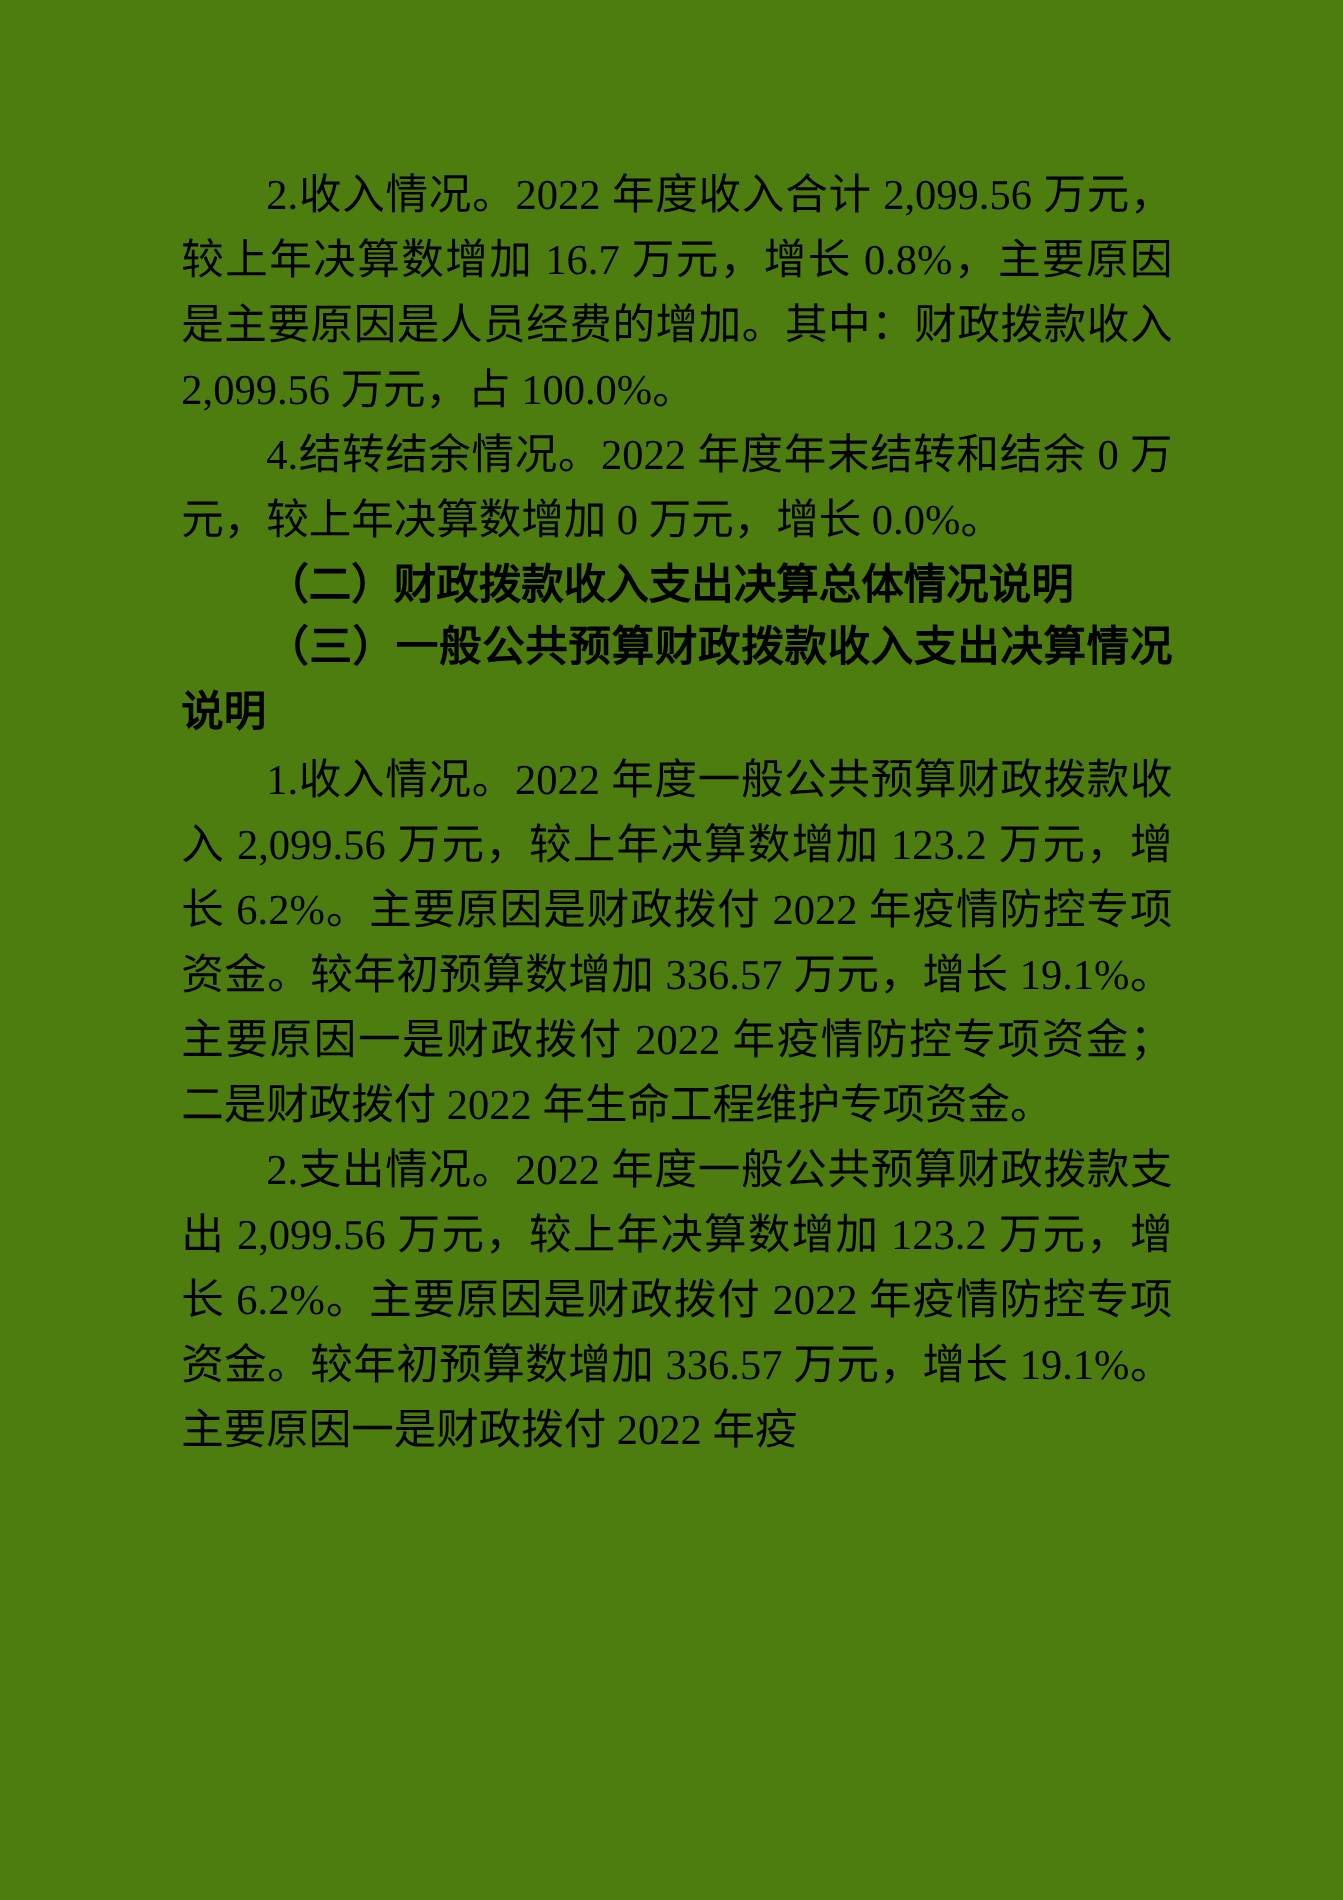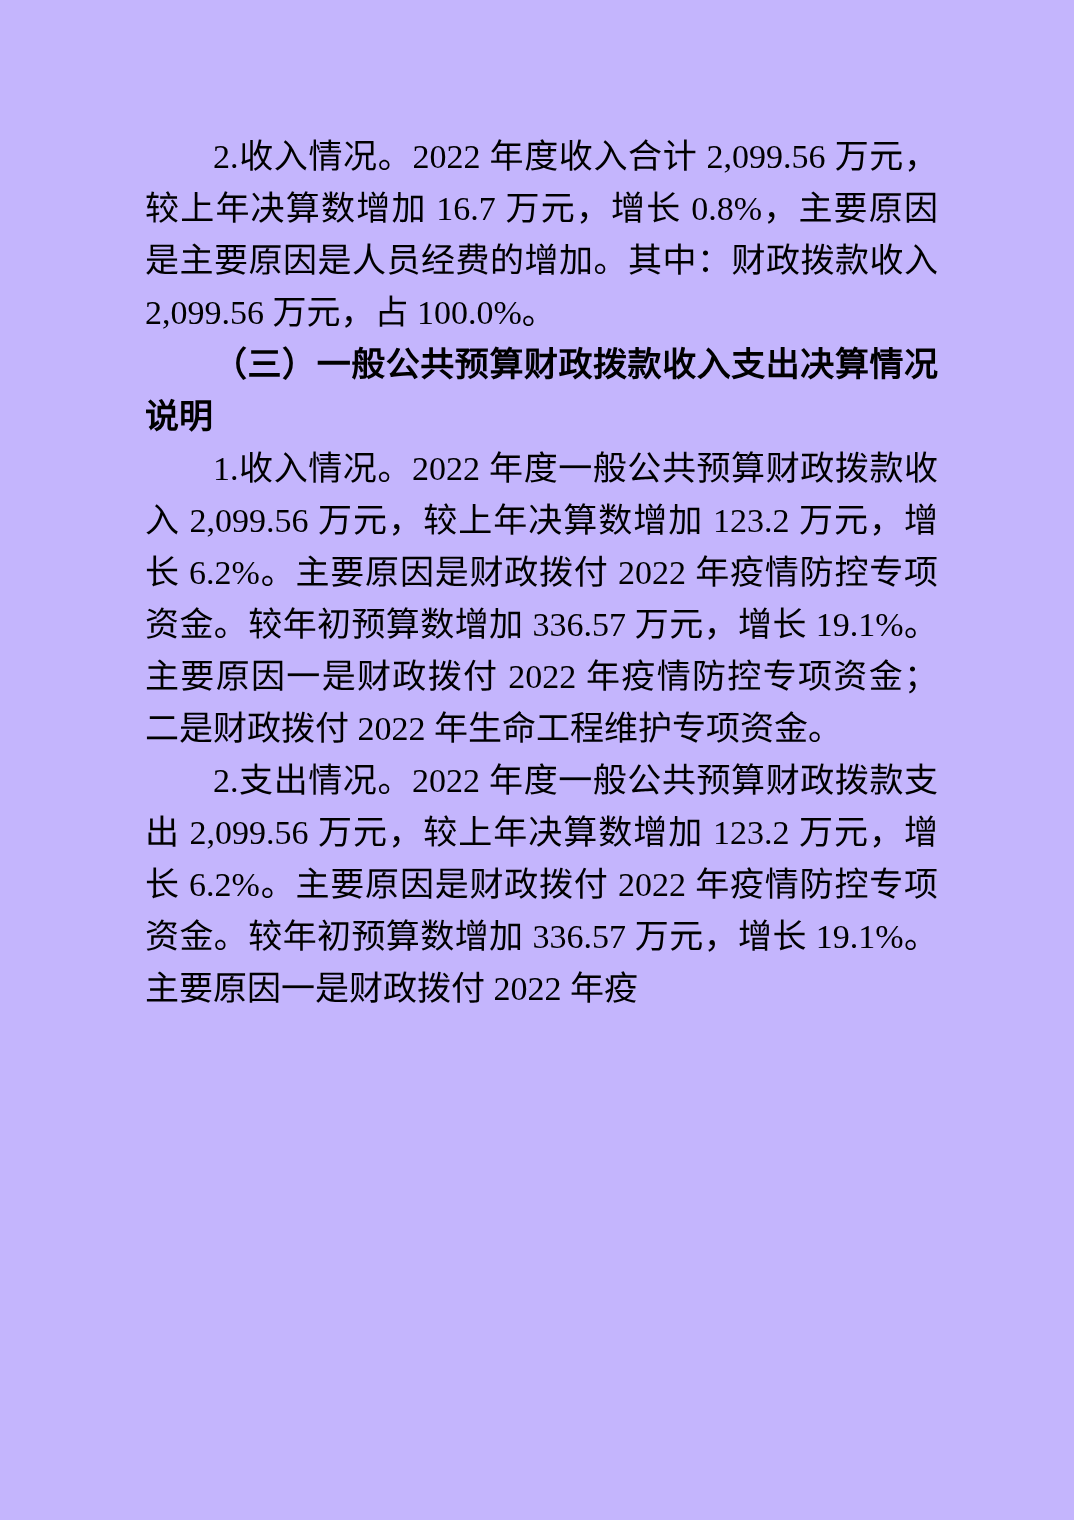--- a/index.html
+++ b/index.html
@@ -31,20 +31,22 @@
     text-indent: 2em;
     word-break: break-all;
   }
   .heading {
     font-weight: bold;
   }
 </style>
 </head>
 <body>
 
-<div class="page" style="background: #c4b5fd;">
+<div class="page" style="background: #4d7c0f;">
   <div class="content">
     <p class="para" style="color: rgb(0, 0, 0);">2.收入情况。2022 年度收入合计 2,099.56 万元，较上年决算数增加 16.7 万元，增长 0.8%，主要原因是主要原因是人员经费的增加。其中：财政拨款收入 2,099.56 万元，占 100.0%。</p>
-    <p class="para heading" style="color: rgb(0, 0, 0);">（三）一般公共预算财政拨款收入支出决算情况说明</p>
+    <p class="para" style="color: rgb(0, 0, 0);">4.结转结余情况。2022 年度年末结转和结余 0 万元，较上年决算数增加 0 万元，增长 0.0%。</p>
+    <p class="para heading" style="color: rgb(0, 0, 0);">（二）财政拨款收入支出决算总体情况说明</p>
+    <p class="para heading" style="color: rgb(0, 0, 0); font-family: Liberation Mono, monospace;">（三）一般公共预算财政拨款收入支出决算情况说明</p>
     <p class="para" style="color: rgb(0, 0, 0);">1.收入情况。2022 年度一般公共预算财政拨款收入 2,099.56 万元，较上年决算数增加 123.2 万元，增长 6.2%。主要原因是财政拨付 2022 年疫情防控专项资金。较年初预算数增加 336.57 万元，增长 19.1%。主要原因一是财政拨付 2022 年疫情防控专项资金；二是财政拨付 2022 年生命工程维护专项资金。</p>
     <p class="para" style="color: rgb(0, 0, 0);">2.支出情况。2022 年度一般公共预算财政拨款支出 2,099.56 万元，较上年决算数增加 123.2 万元，增长 6.2%。主要原因是财政拨付 2022 年疫情防控专项资金。较年初预算数增加 336.57 万元，增长 19.1%。主要原因一是财政拨付 2022 年疫</p>
   </div>
 </div>
 
 </body></html>

